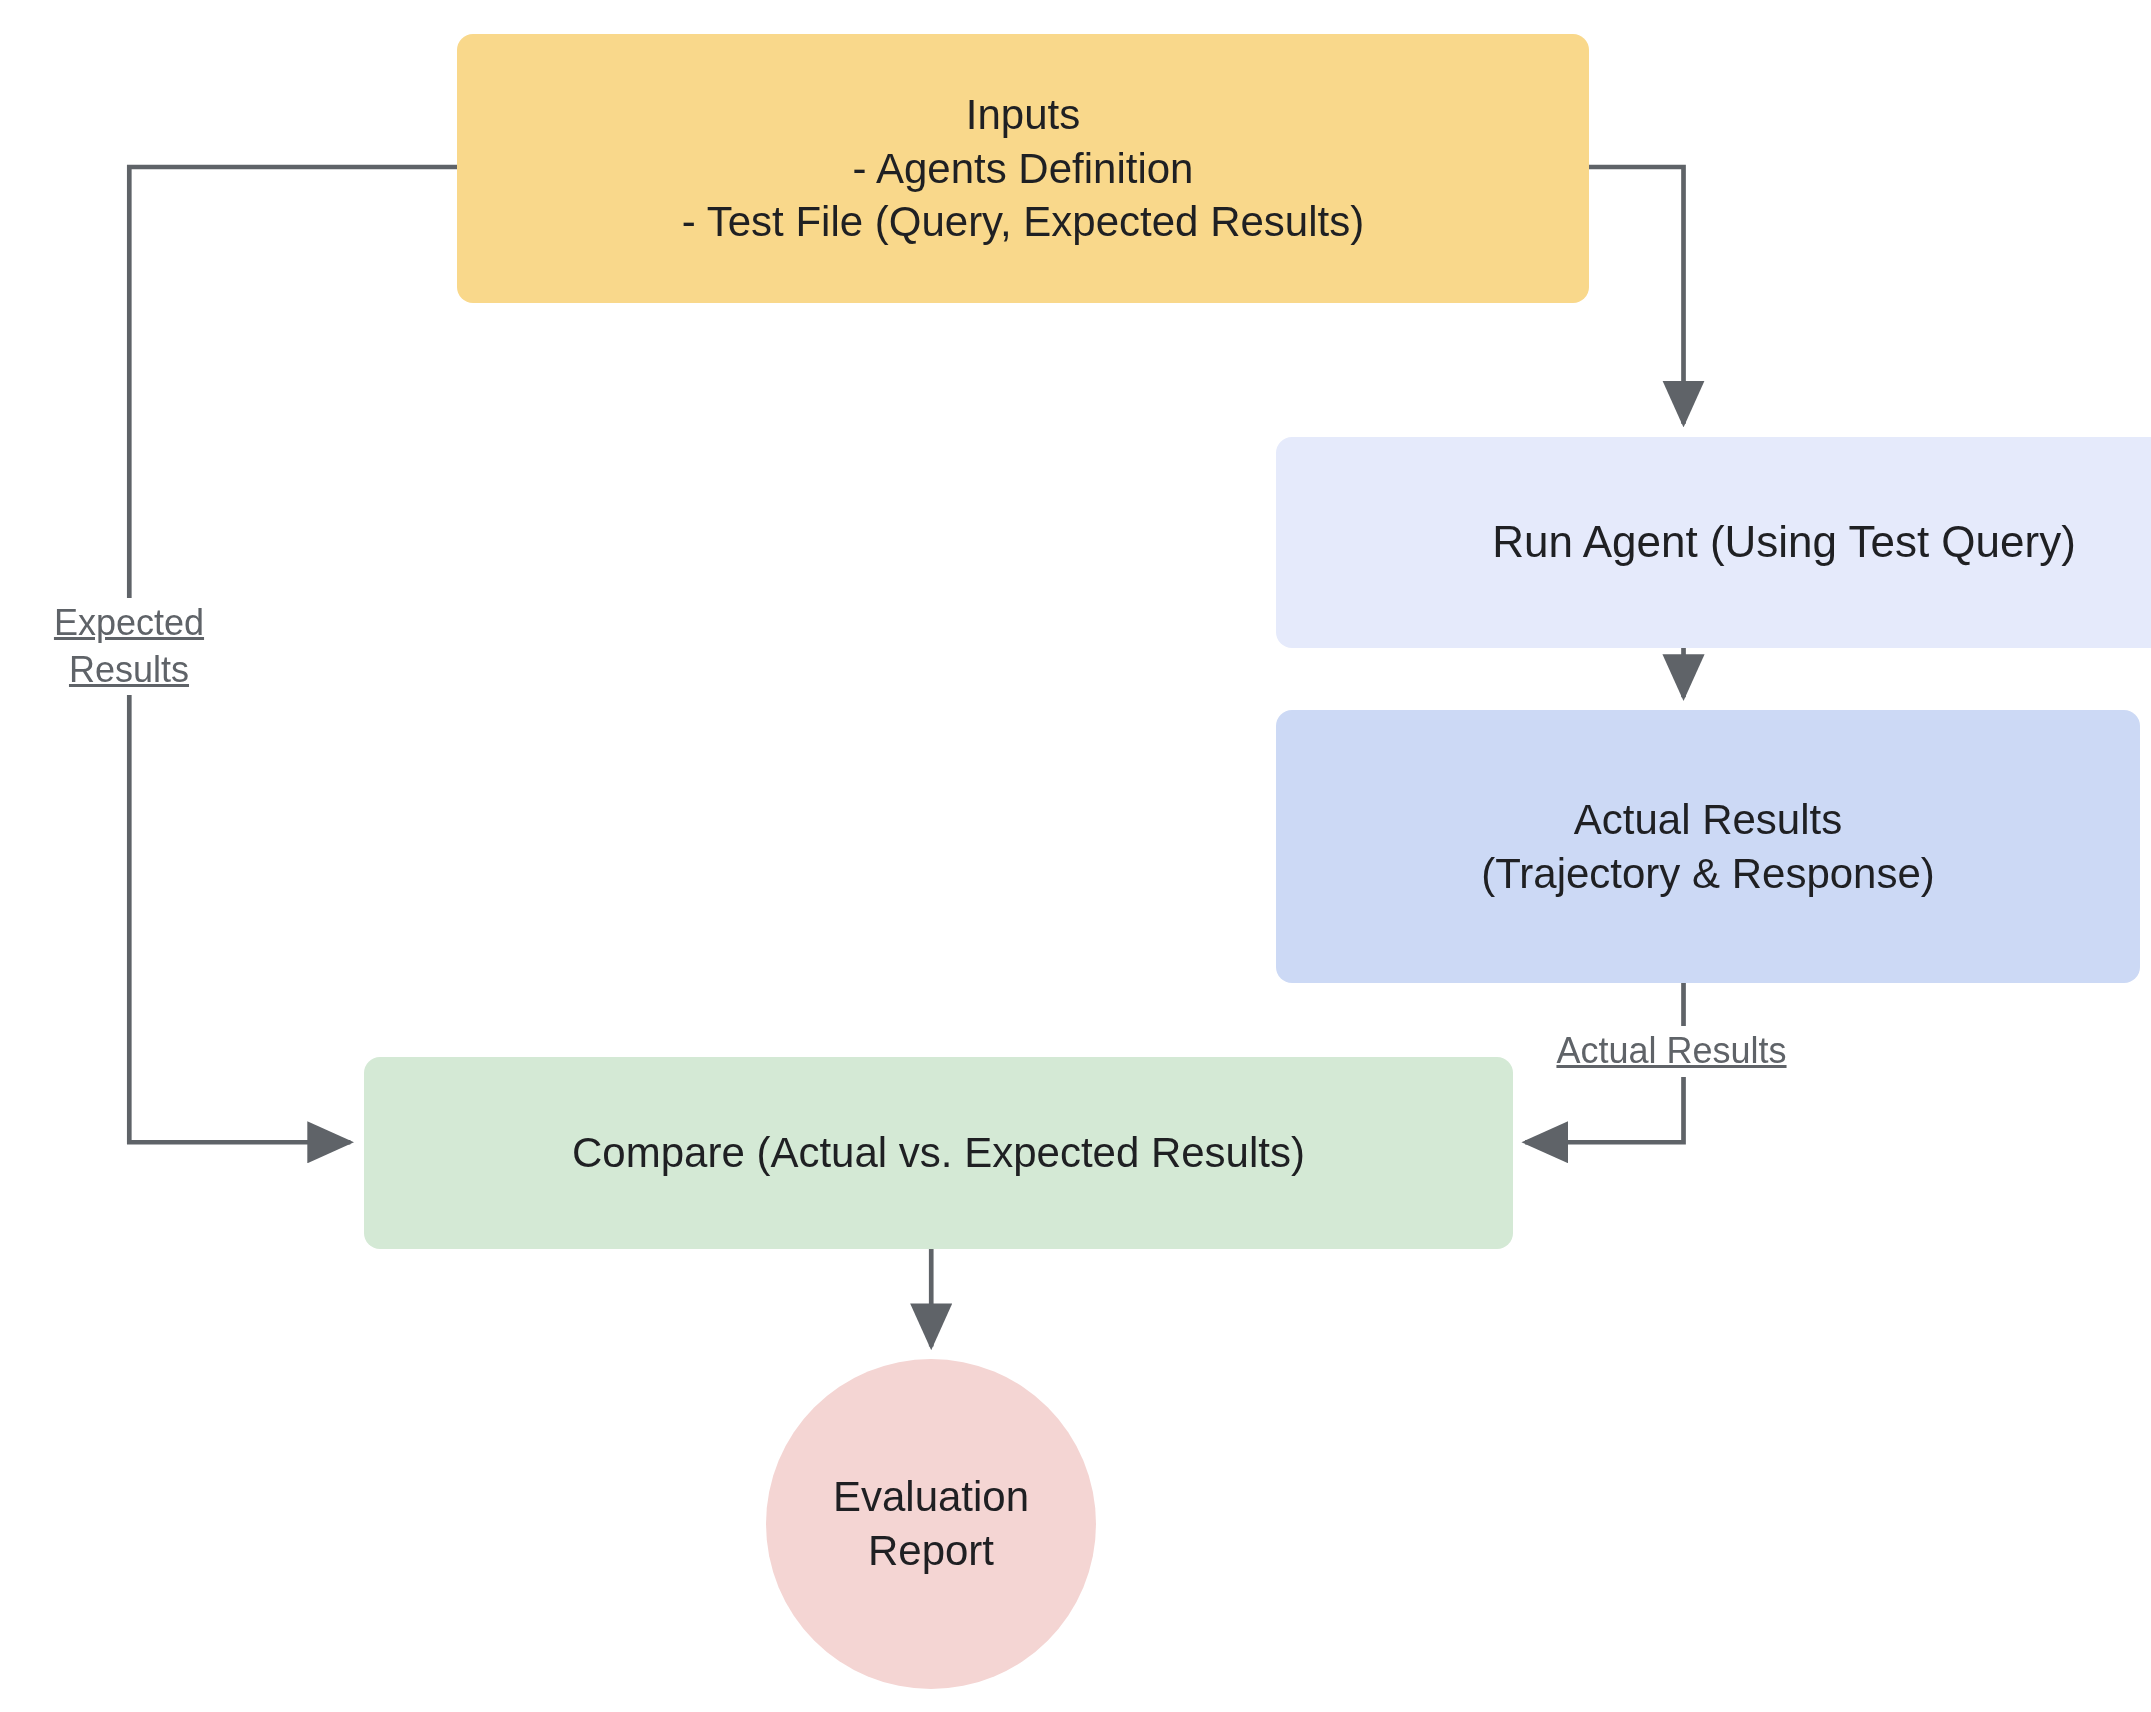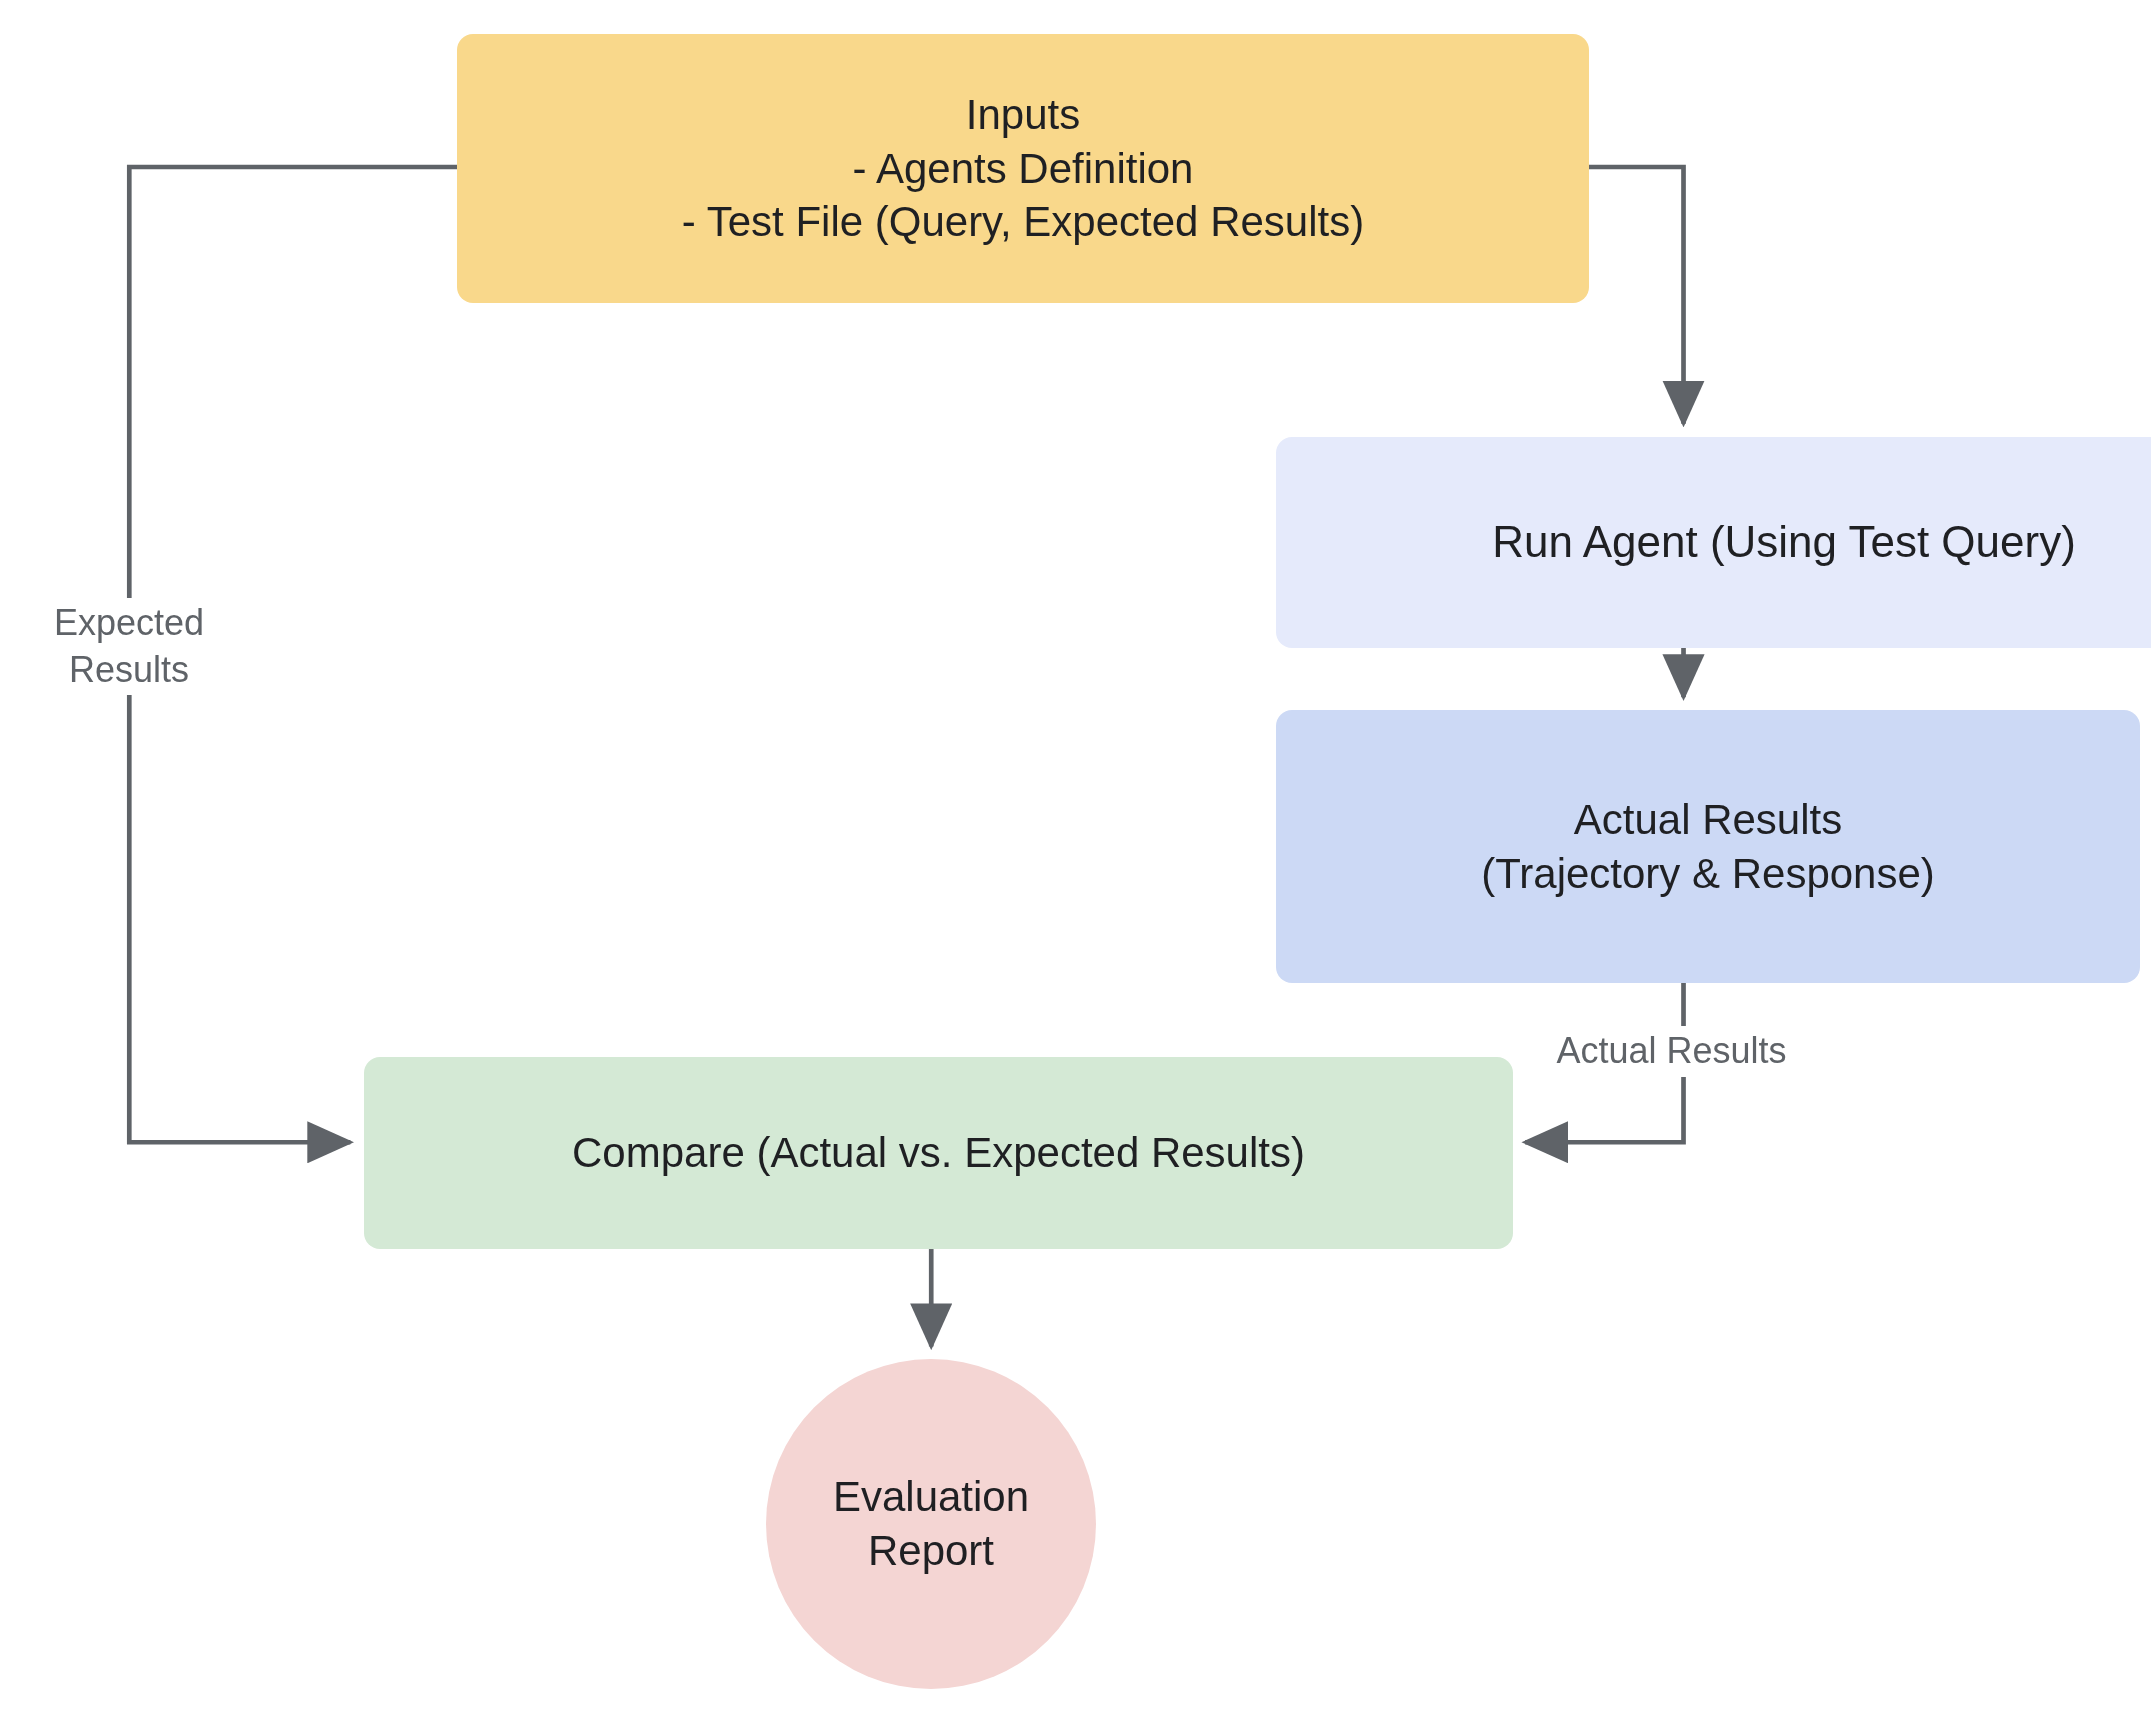--- a/index.html
+++ b/index.html
@@ -91,20 +91,21 @@
   .edge-label {
     position: absolute;
     color: #5f6368;
     font-size: 36px;
     line-height: 1.3;
     text-align: center;
     white-space: pre-line;
     background: #ffffff;
     padding: 1.9px 7.5px;
     box-sizing: border-box;
+    text-decoration: underline;
   }
   #edge-label-expected {
     left: 26px;
     top: 598px;
     width: 206px;
   }
   #edge-label-actual {
     left: 1531px;
     top: 1026px;
     width: 281px;

